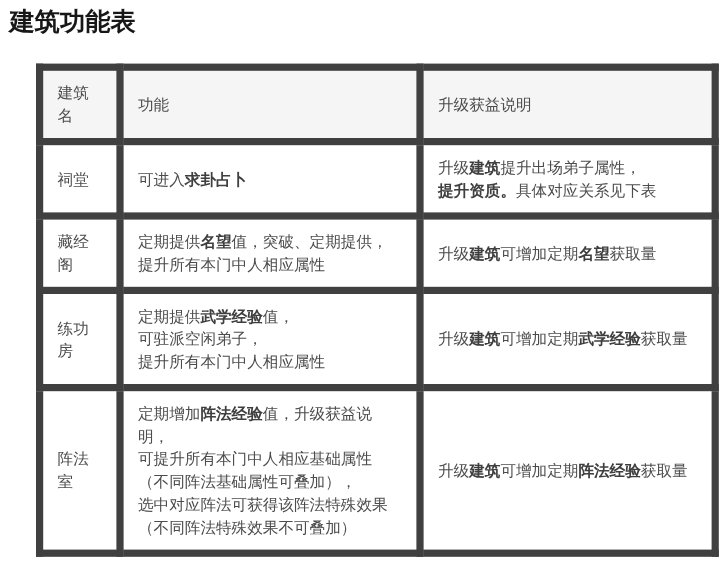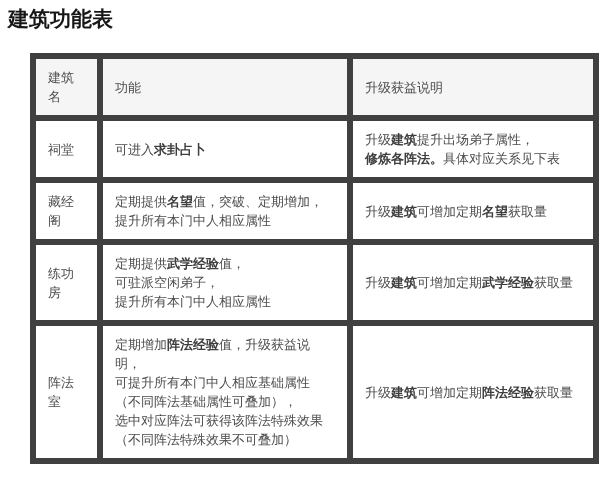--- a/index.html
+++ b/index.html
@@ -72,27 +72,27 @@
       </tr>
     </thead>
     <tbody id="table-body">
         <tr>
           <td>祠堂</td>
           <td>
             <div class="line"><span>可进入</span><strong>求卦占卜</strong></div>
           </td>
           <td>
             <div class="line"><span>升级</span><strong>建筑</strong><span>提升出场弟子属性，</span></div>
-            <div class="line"><strong>修炼各阵法。</strong><span>具体对应关系见下表</span></div>
+            <div class="line"><strong>提升资质。</strong><span>具体对应关系见下表</span></div>
           </td>
         </tr>
         <tr>
           <td>藏经阁</td>
           <td>
-            <div class="line"><span>定期提供</span><strong>名望</strong><span>值，突破、定期增加，</span></div>
+            <div class="line"><span>定期提供</span><strong>名望</strong><span>值，突破、定期提供，</span></div>
             <div class="line"><span>提升所有本门中人相应属性</span></div>
           </td>
           <td>
             <div class="line"><span>升级</span><strong>建筑</strong><span>可增加定期</span><strong>名望</strong><span>获取量</span></div>
           </td>
         </tr>
         <tr>
           <td>练功房</td>
           <td>
             <div class="line"><span>定期提供</span><strong>武学经验</strong><span>值，</span></div>

